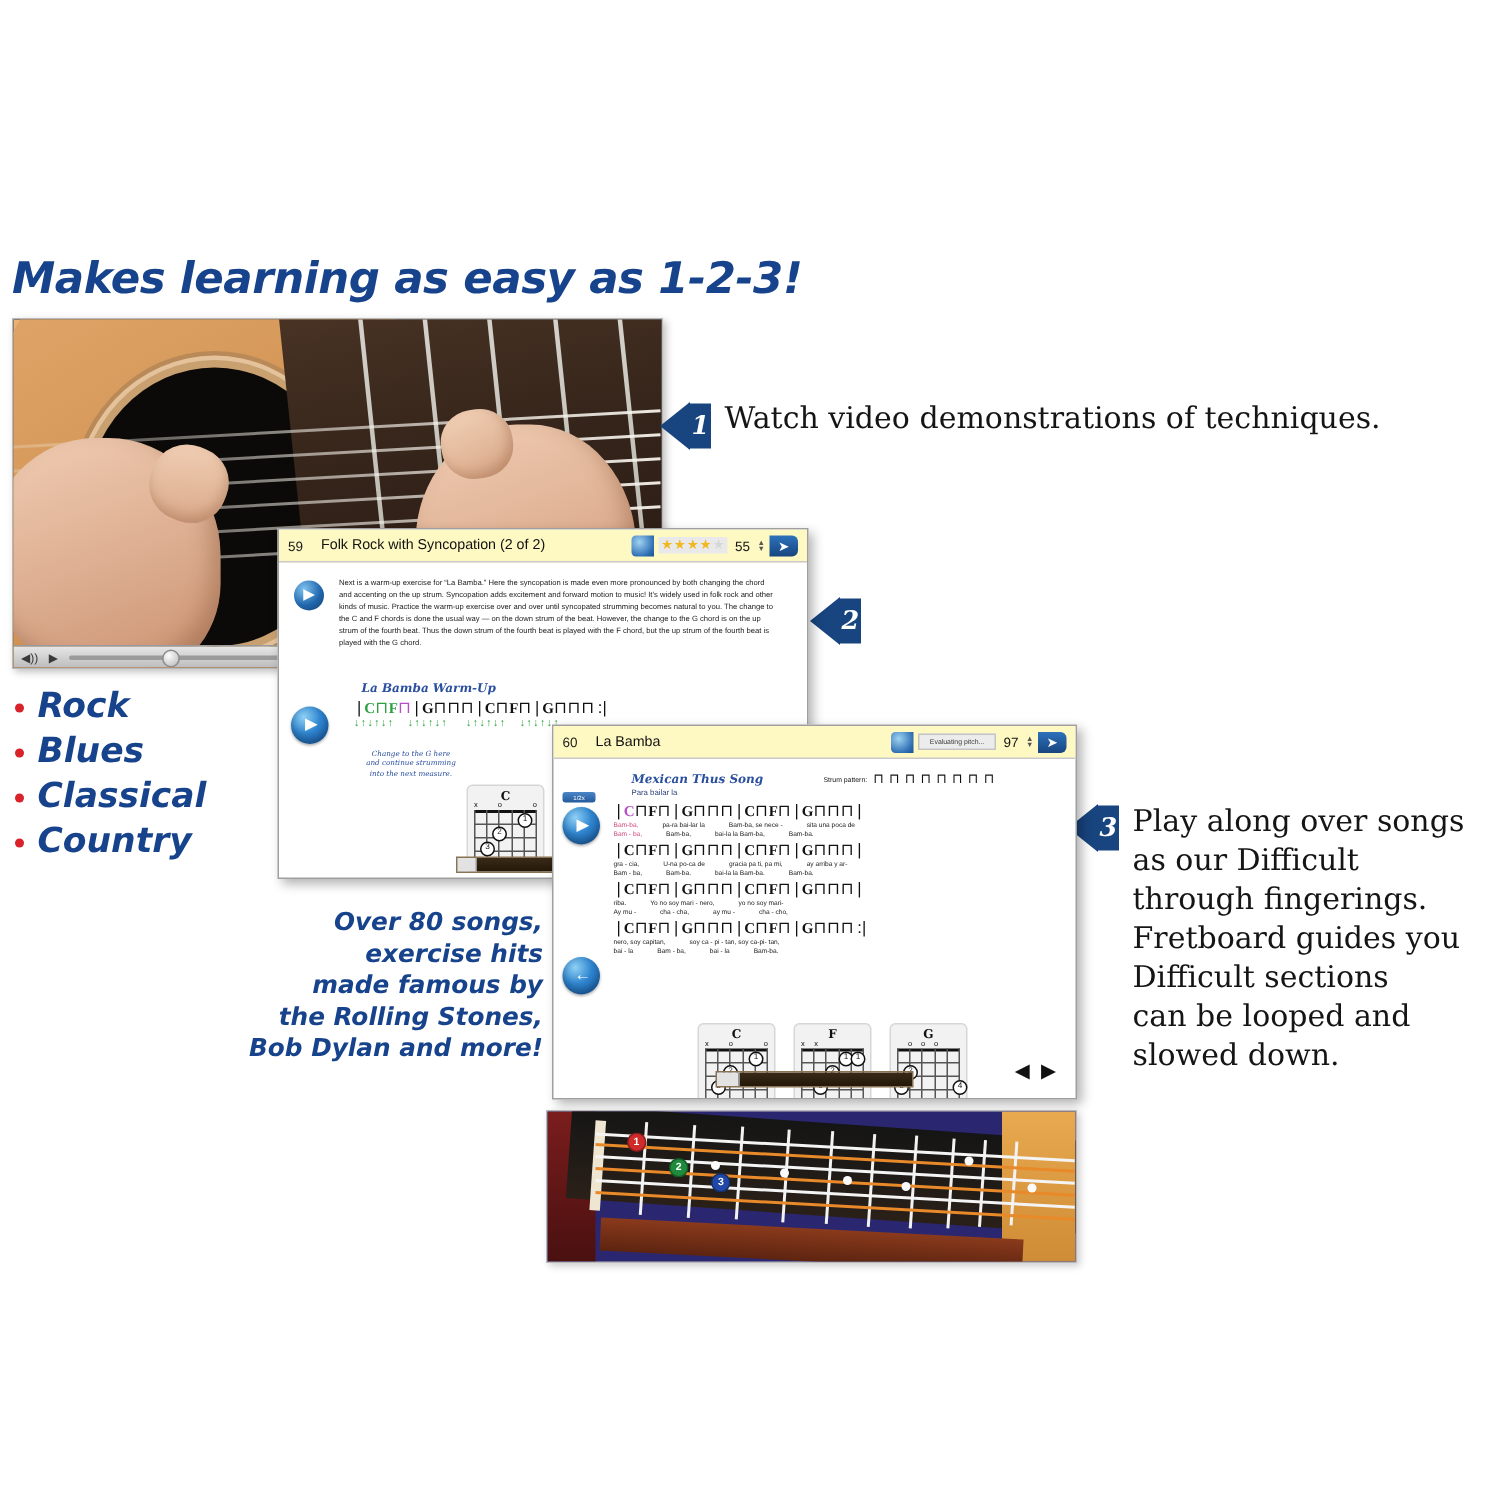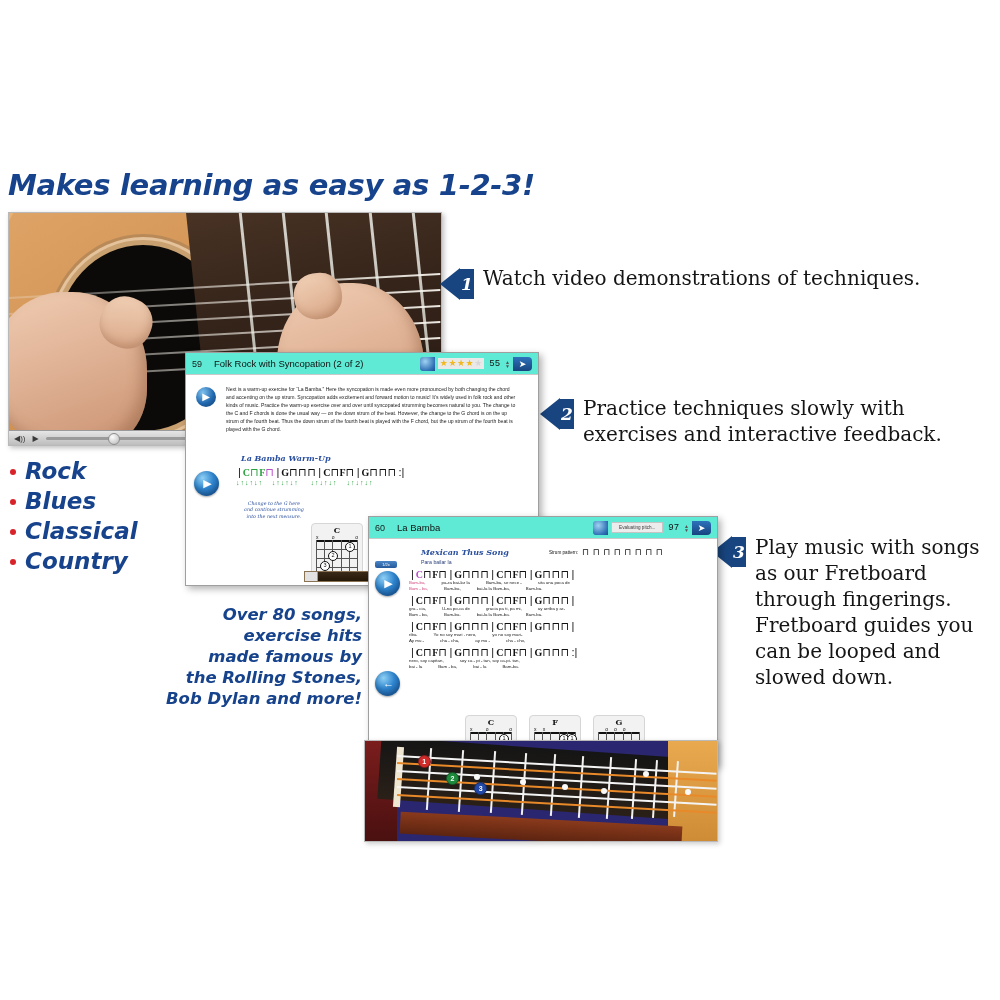--- a/index.html
+++ b/index.html
@@ -86,30 +86,30 @@
 
   #callout1{left:440px;top:266px;}
   #callout2{left:540px;top:396px;}
   #callout3{left:712px;top:534px;}
   #callout3 .ctext{font-size:20px;line-height:1.30;}
 
   
   .win{position:absolute;background:#fff;border:1px solid #9f9f9f;
     box-shadow:3px 3px 7px rgba(0,0,0,.3);overflow:hidden;}
   .win-head{height:22px;display:flex;align-items:center;
-    border-bottom:1px solid #c9c9c9;background:#5eead4;padding:0 6px;box-sizing:border-box;}
+    border-bottom:1px solid #c9c9c9;background:#fef9c3;padding:0 6px;box-sizing:border-box;}
   .wh-num{font-size:9px;color:#1b1b1b;width:22px;}
   .wh-title{font-size:9.5px;color:#111;font-weight:normal;}
   .wh-right{margin-left:auto;display:flex;align-items:center;gap:3px;}
   .globe{width:15px;height:14px;border-radius:3px 0 0 3px;
     background:radial-gradient(circle at 35% 32%,#9fd3f2,#2f6fb5 70%,#1d4f8c);}
   .stars{display:flex;gap:.5px;background:#e9e9e9;padding:1px 2px;}
   .star{font-size:9px;line-height:9px;color:#f0b821;}
   .star.off{color:#d7d7d7;}
-  .rat-num{font-size:9px;color:#111;padding:0 2px;font-family:Liberation Mono, monospace;}
+  .rat-num{font-size:9px;color:#111;padding:0 2px;}
   .spin{display:flex;flex-direction:column;font-size:5px;line-height:4px;color:#555;}
   .gobtn{width:19px;height:14px;border-radius:0 4px 4px 0;
     background:linear-gradient(180deg,#2d72bc,#17457f);color:#fff;
     font-size:9px;display:flex;align-items:center;justify-content:center;}
   .evalbox{background:#ececec;border:1px solid #c4c4c4;font-size:4.6px;
     line-height:5px;color:#3a3a3a;text-align:center;padding:2px 4px;width:42px;}
 
   
   .playbtn{width:25px;height:25px;border-radius:50%;
     background:radial-gradient(circle at 34% 28%,#8fd0f5 0%,#2f86d0 45%,#14519b 100%);
@@ -260,37 +260,34 @@
       <div>Watch video demonstrations of techniques.</div>
     </div>
   </div>
 
   <div class="callout" id="callout2">
     <div class="arrow">
       <span class="tri"></span>
         <span class="sq"></span>
       <span class="num">2</span>
     </div>
-    <div class="ctext">
-      <div>Practice techniques slowly with</div>
-      <div>exercises and interactive feedback.</div>
-    </div>
   </div>
 
   <div class="callout" id="callout3">
     <div class="arrow">
       <span class="tri"></span>
         <span class="sq"></span>
       <span class="num">3</span>
     </div>
     <div class="ctext">
-      <div>Play music with songs</div>
-      <div>as our Fretboard</div>
+      <div>Play along over songs</div>
+      <div>as our Difficult</div>
       <div>through fingerings.</div>
       <div>Fretboard guides you</div>
+      <div>Difficult sections</div>
       <div>can be looped and</div>
       <div>slowed down.</div>
     </div>
   </div>
 
   <div class="win" id="win2" style="left:185px;top:352px;width:352px;height:232px;">
 
     <div class="win-head">
       <span class="wh-num">59</span>
       <span class="wh-title">Folk Rock with Syncopation (2 of 2)</span>
@@ -391,21 +388,21 @@
       </div>
 
       <div style="position:absolute;left:118px;top:196px;width:118px;height:9px;
                   background:linear-gradient(180deg,#3a2a18,#241808);border:1px solid #8a7352;">
         <div style="position:absolute;left:0;top:0;width:12px;height:100%;
                     background:#e2e2e2;border-right:1px solid #999;"></div>
       </div>
     </div>
   </div>
 
-  <div class="win" id="win3" style="left:368px;top:516px;width:348px;height:248px;">
+  <div class="win" id="win3" style="left:368px;top:483px;width:348px;height:248px;">
 
     <div class="win-head">
       <span class="wh-num">60</span>
       <span class="wh-title">La Bamba</span>
       <span class="wh-right">
         <span class="globe"></span>
         <span class="evalbox">Evaluating pitch...</span>
         <span class="rat-num">97</span>
         <span class="spin">
             <span>▲</span>

